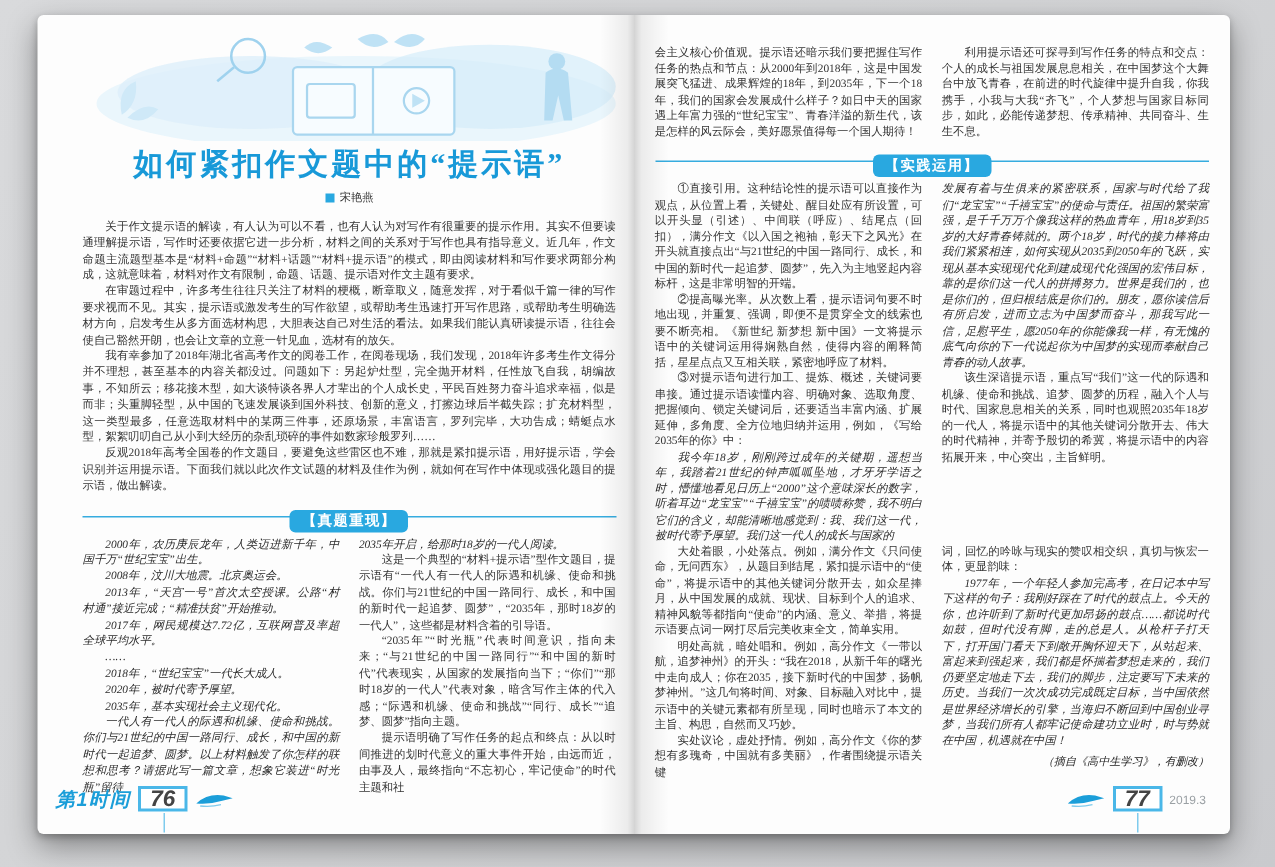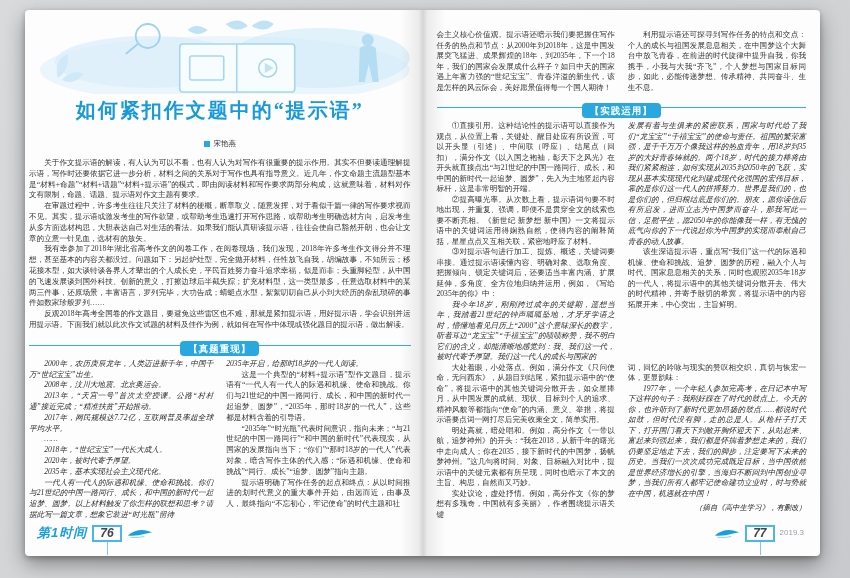--- a/index.html
+++ b/index.html
@@ -1,41 +1,41 @@
 <!DOCTYPE html>
 <html><head>
 <meta charset="utf-8">
 <style>
   html,body{margin:0;padding:0;}
   body{width:850px;height:578px;overflow:hidden;background:linear-gradient(135deg,#d9dadc 0%,#d2d3d5 55%,#c9cacd 100%);font-family:"Liberation Serif",serif;}
   .scene{position:relative;width:850px;height:578px;}
   .spread{position:absolute;left:25px;top:10px;width:795px;height:546px;background:#fdfdfd;border-radius:4px;box-shadow:0 8px 20px rgba(0,0,0,.38),0 2px 5px rgba(0,0,0,.25);display:flex;}
   .spread::after{content:"";position:absolute;left:50%;top:0;bottom:0;width:46px;transform:translateX(-50%);background:linear-gradient(90deg,rgba(0,0,0,0) 0%,rgba(0,0,0,.07) 40%,rgba(0,0,0,.16) 50%,rgba(0,0,0,.07) 60%,rgba(0,0,0,0) 100%);pointer-events:none;}
   .page{position:relative;width:50%;height:100%;overflow:hidden;box-sizing:border-box;}
-  .page-left{padding:8px 12px 34px 4px;}
+  .page-left{padding:8px 12px 34px 30px;}
   .page-right{padding:20px 14px 34px 14px;}
   .illo{display:block;width:100%;height:76px;}
   h1.title{margin:3px 0 0;text-align:center;font-size:20px;line-height:26px;font-weight:bold;color:#1899d8;letter-spacing:2px;}
-  .byline{text-align:center;font-size:7.5px;color:#333;margin:16px 0 9px;font-family:Liberation Serif, serif;}
+  .byline{text-align:center;font-size:7.5px;color:#333;margin:4px 0 9px;font-family:Liberation Serif, serif;}
   .byline .sq{display:inline-block;width:6px;height:6px;background:#29a8e0;vertical-align:middle;margin-right:4px;}
   .para{margin:0;font-size:7.6px;line-height:10.8px;text-align:justify;text-indent:2em;color:#333;word-break:break-all;}
   .page-right .para{line-height:10.5px;}
   .kai{font-style:italic;color:#2b2b2b;}
   .noindent{text-indent:0;}
   .section-row{position:relative;margin:7px 0 6px;text-align:center;height:15px;}
   .section-row .rule{position:absolute;left:0;right:0;top:7px;height:1.3px;background:#36acdf;}
   .badge{position:relative;z-index:1;display:inline-block;background:#29a8e0;color:#fff;font-family:"Liberation Sans",sans-serif;font-weight:bold;font-size:9.5px;line-height:15px;padding:0 8px;border-radius:4px;letter-spacing:1px;}
   .cols{display:flex;gap:13px;}
   .col{flex:1;min-width:0;}
   .attribution{margin-top:4px;text-align:right;font-size:7.4px;font-style:italic;color:#222;}
   .footer-l{position:absolute;left:12px;bottom:14px;display:flex;align-items:center;gap:5px;}
   .footer-r{position:absolute;right:16px;bottom:14px;display:flex;align-items:center;gap:5px;}
   .brand{font-family:"Liberation Sans",sans-serif;font-weight:bold;font-style:italic;font-size:13px;color:#1b9ed9;letter-spacing:1px;}
   .pgwrap{position:relative;}
-  .pgbox{display:inline-block;border:2px solid #4ab7e8;background:#fff;padding:0 6px;font-family:"Liberation Sans",sans-serif;font-weight:bold;font-style:italic;font-size:12px;line-height:13px;color:#444;}
+  .pgbox{display:inline-block;border:2px solid #4ab7e8;background:#fff;padding:0 6px;font-family:"Liberation Sans",sans-serif;font-weight:bold;font-style:italic;font-size:15px;line-height:13px;color:#444;}
   .pgline{position:absolute;left:50%;top:100%;width:1px;height:13px;background:#7fcbed;}
   .issue{font-family:"Liberation Sans",sans-serif;font-size:8px;color:#9aa0a4;}
   .swoosh{width:26px;height:12px;}
 </style>
 </head>
 <body>
 
 <div class="scene">
   <div class="spread">
 

